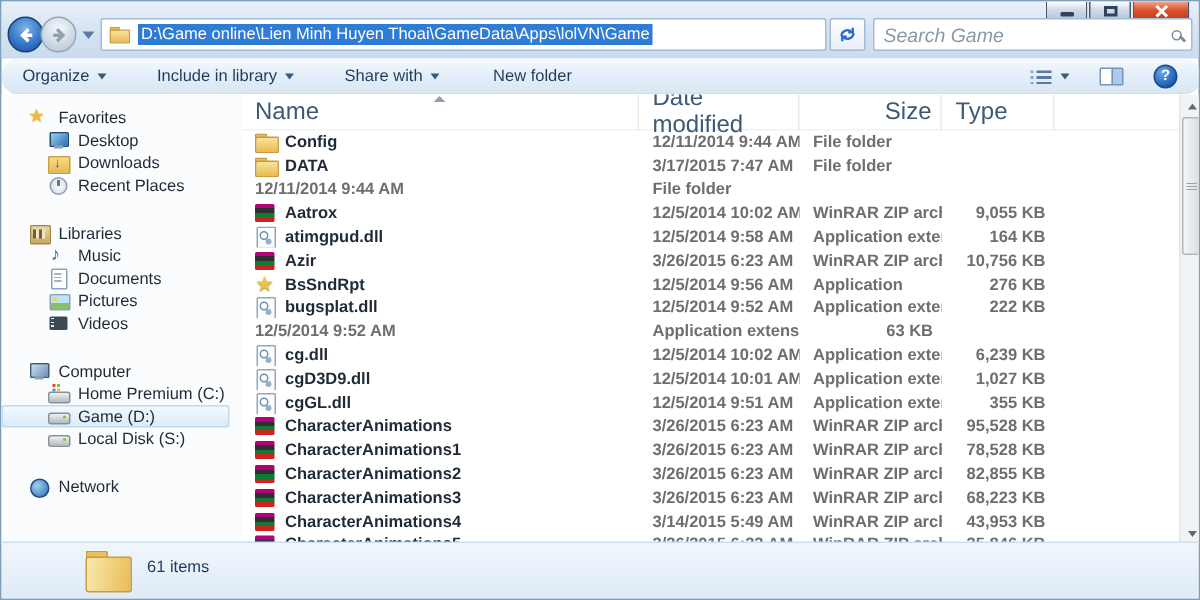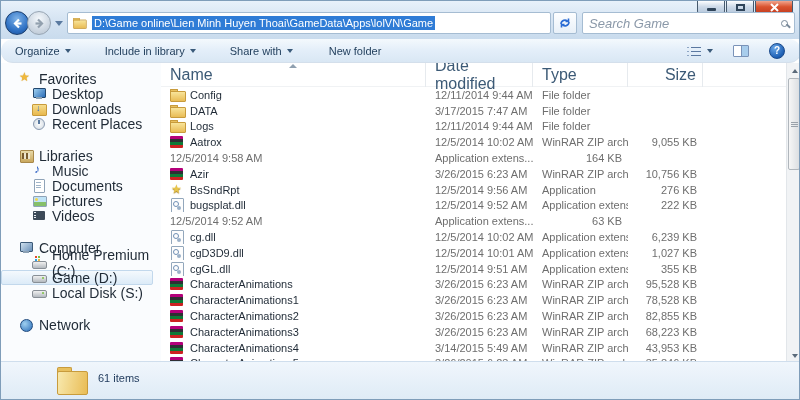--- a/index.html
+++ b/index.html
@@ -60,21 +60,21 @@
   .help-glyph { width:16px; height:16px; border-radius:50%; border:1px solid #1a4a8c; color:#fff;
                 background:radial-gradient(circle at 35% 30%,#6aa8e8,#1d5fb4 70%,#16498c);
                 font-size:10px; font-weight:bold; display:flex; align-items:center; justify-content:center; }
 
   
   .main { position:absolute; left:0; top:62px; width:800px; height:300px; background:#fff; display:flex; }
 
   
   .sidebar { width:160px; flex:0 0 160px; background:#fafcfe; padding-top:8px; overflow:hidden; }
   .sb-group { margin-bottom:17px; }
-  .sb-row { display:flex; align-items:center; height:15px; font-size:14px; color:#1f2a36; gap:6px; }
+  .sb-row { display:flex; align-items:center; height:15px; font-size:11px; color:#1f2a36; gap:6px; }
   .sb-head { padding-left:18px; }
   .sb-item { padding-left:30px; margin-right:8px; border:1px solid transparent; border-radius:2px; }
   .sb-item.sel { background:linear-gradient(#f4f9fd,#dcebf8); border-color:#c2d8ec; }
 
   .si { width:14px; height:14px; position:relative; flex:0 0 14px; }
   .si-star::before { content:"★"; position:absolute; left:0; top:-2px; font-size:12px; color:#f0b93c; text-shadow:0 0 1px #c98f1e; }
   .si-monitor::before { content:""; position:absolute; left:1px; top:1px; width:11px; height:8px;
       background:linear-gradient(135deg,#9fd0f0,#2b6db8); border:1px solid #23486e; border-radius:1px; }
   .si-monitor::after { content:""; position:absolute; left:4px; top:10px; width:6px; height:2px; background:#8aa0b4; }
   .si-downloads::before { content:""; position:absolute; left:0; top:2px; width:13px; height:10px;
@@ -113,21 +113,21 @@
 
   
   .filearea { position:relative; flex:1; overflow:hidden; }
   .cols { display:grid; grid-template-columns:265px 107px 95px 75px 1fr; }
   .hdr { height:24px; border-bottom:1px solid #f0f2f4; }
   .hdr-cell { font-size:16px; color:#3c5a76; display:flex; align-items:center; padding-left:9px;
               border-right:1px solid #e6eaee; position:relative; height:24px; }
   .hdr-cell.size { justify-content:flex-end; padding-right:6px; }
   .sort-up { position:absolute; top:1px; left:50%; margin-left:-4px; width:0; height:0;
              border-left:4px solid transparent; border-right:4px solid transparent; border-bottom:4px solid #90a0b0; }
-  .rows { position:absolute; left:0; top:24px; right:0; bottom:0; overflow:hidden; }
+  .rows { position:absolute; left:0; top:24px; right:0; bottom:0; overflow:hidden;font-weight:bold; }
   .frow { height:15.8px; align-items:center; }
   .cell { font-size:11px; white-space:nowrap; overflow:hidden; }
   .c-name { color:#1f2a36; display:flex; align-items:center; gap:5px; padding-left:9px; }
   .c-date, .c-type { color:#6e6e6e; padding-left:9px; }
   .c-size { color:#6e6e6e; text-align:right; padding-right:6px; }
 
   .fi { width:15px; height:14px; position:relative; flex:0 0 15px; }
   .fi-folder::before { content:""; position:absolute; left:0; top:1px; width:6px; height:3px;
       background:#e8c05e; border:1px solid #c89b3c; border-bottom:none; border-radius:1px 1px 0 0; }
   .fi-folder::after { content:""; position:absolute; left:0; top:3px; width:14px; height:9px;
@@ -315,25 +315,25 @@
 
     <div class="filearea">
       <div class="cols hdr">
         <div class="hdr-cell">
           <span>Name</span>
           <span class="sort-up"></span>
         </div>
         <div class="hdr-cell">
           <span>Date modified</span>
         </div>
+        <div class="hdr-cell size">
+          <span>Size</span>
+        </div>
         <div class="hdr-cell">
           <span>Type</span>
-        </div>
-        <div class="hdr-cell size">
-          <span>Size</span>
         </div>
         <div class="hdr-cell" style="border-right:none"></div>
       </div>
 
       <div class="rows" id="filerows">
           <div class="cols frow">
             <div class="cell c-name">
               <span class="fi fi-folder"></span>
               <span>Config</span>
             </div>
@@ -346,40 +346,40 @@
             <div class="cell c-name">
               <span class="fi fi-folder"></span>
               <span>DATA</span>
             </div>
             <div class="cell c-date">3/17/2015 7:47 AM</div>
             <div class="cell c-type">File folder</div>
             <div class="cell c-size"></div>
             <div class="cell"></div>
           </div>
           <div class="cols frow">
-            <div class="cell c-name">
-              <span class="fi fi-folder"></span>
-              <span>Logs</span>
-            </div>
             <div class="cell c-date">12/11/2014 9:44 AM</div>
             <div class="cell c-type">File folder</div>
             <div class="cell c-size"></div>
             <div class="cell"></div>
           </div>
           <div class="cols frow">
             <div class="cell c-name">
               <span class="fi fi-rar"></span>
               <span>Aatrox</span>
             </div>
             <div class="cell c-date">12/5/2014 10:02 AM</div>
             <div class="cell c-type">WinRAR ZIP archive</div>
             <div class="cell c-size">9,055 KB</div>
             <div class="cell"></div>
           </div>
           <div class="cols frow">
+            <div class="cell c-name">
+              <span class="fi fi-dll"></span>
+              <span>atimgpud.dll</span>
+            </div>
             <div class="cell c-date">12/5/2014 9:58 AM</div>
             <div class="cell c-type">Application extens...</div>
             <div class="cell c-size">164 KB</div>
             <div class="cell"></div>
           </div>
           <div class="cols frow">
             <div class="cell c-name">
               <span class="fi fi-rar"></span>
               <span>Azir</span>
             </div>

